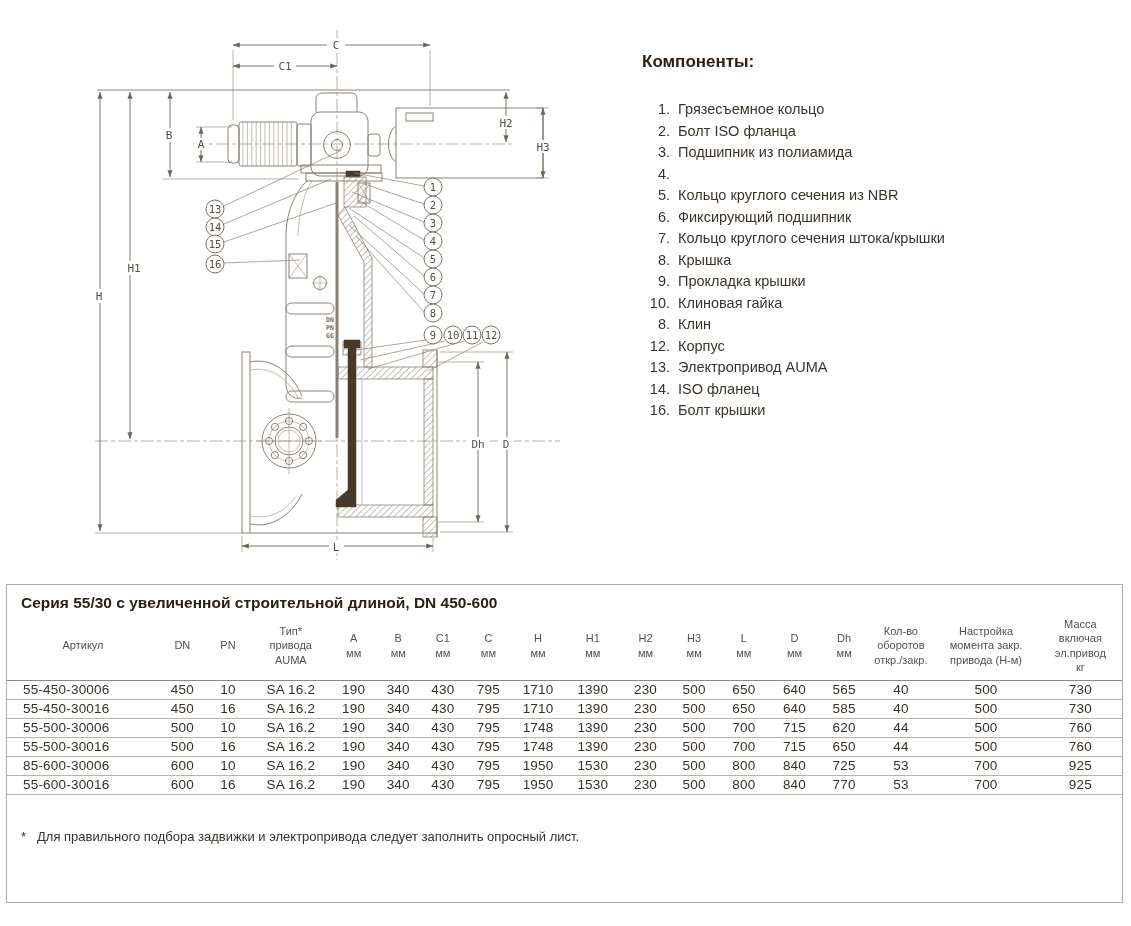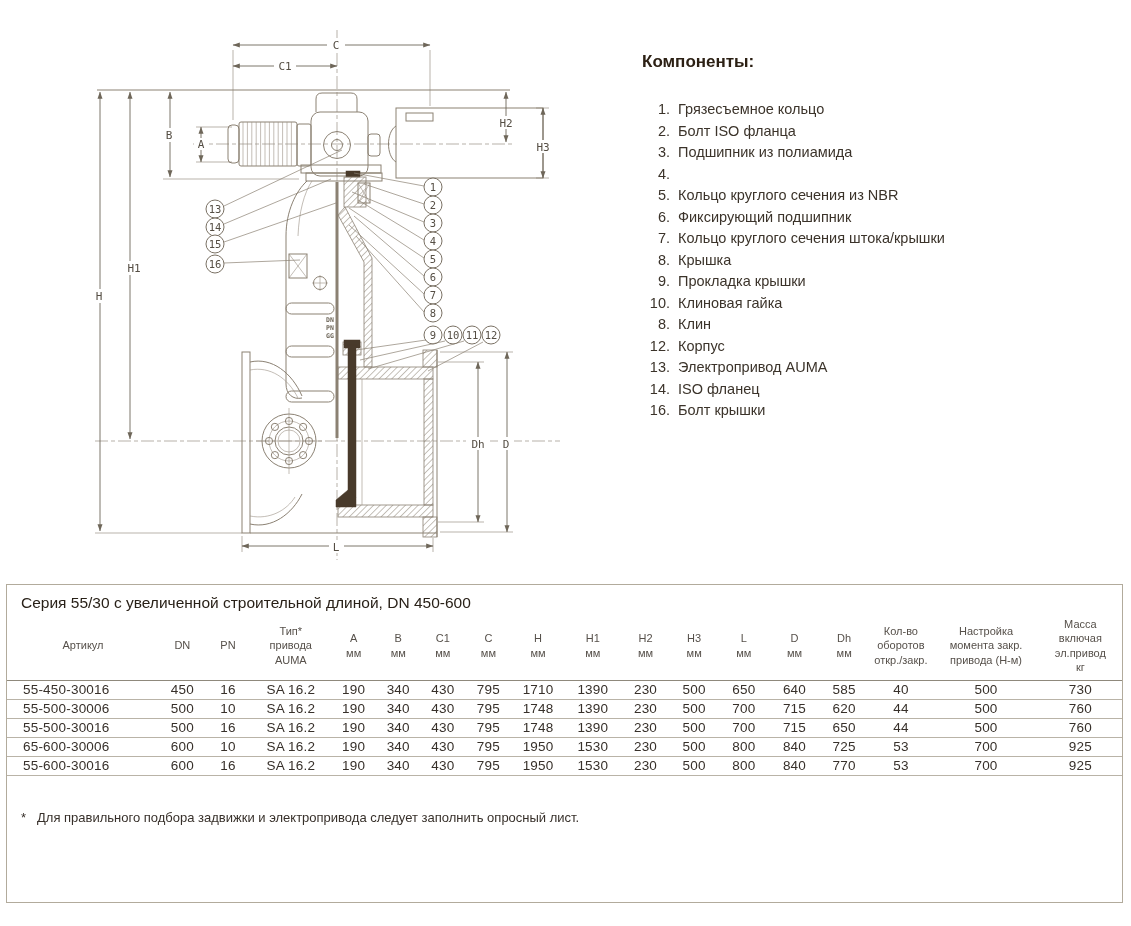--- a/index.html
+++ b/index.html
@@ -23,21 +23,21 @@
 
   
   .components{position:absolute;left:642px;top:52px;width:484px;}
   .components h2{font-size:17px;font-weight:bold;color:#2c2014;margin:0;}
   .comp-list{margin-top:27px;}
   .comp-row{display:flex;line-height:21.5px;font-size:14.5px;color:#3b332a;}
   .comp-num{width:28px;text-align:right;flex:none;margin-right:8px;}
 
   
   .spec-box{position:absolute;left:6px;top:584px;width:1117px;height:319px;border:1.5px solid #b2ab9c;background:#fff;box-sizing:border-box;}
-  .spec-title{font-size:15.5px;font-weight:normal;color:#292118;margin:9px 0 1px 14px;}
+  .spec-title{font-size:15.5px;font-weight:bold;color:#292118;margin:9px 0 1px 14px;}
   table.spec{border-collapse:collapse;width:100%;table-layout:fixed;}
   table.spec th{font-size:11px;font-weight:normal;color:#56504a;text-align:center;vertical-align:middle;white-space:pre-line;line-height:1.3;padding:4px 0 6px;}
   table.spec thead tr{border-bottom:1px solid #8f897c;}
   table.spec tbody tr{border-bottom:1px solid #b9b3a7;}
   table.spec td{font-size:13.5px;color:#37302a;text-align:center;padding:1px 0 2px;letter-spacing:.2px;}
   table.spec td:first-child{text-align:left;padding-left:16px;}
   .footnote{margin:32px 0 0 14px;font-size:13px;color:#37302a;display:flex;line-height:1.6;}
   .fn-star{flex:none;width:16px;}
 </style>
 </head>
@@ -428,20 +428,40 @@
 момента закр.
 привода (Н-м)</th>
           <th>Масса
 включая
 эл.привод
 кг</th>
         </tr>
     </thead>
     <tbody>
 
+        <tr>
+          <td>55-450-30006</td>
+          <td>450</td>
+          <td>10</td>
+          <td>SA 16.2</td>
+          <td>190</td>
+          <td>340</td>
+          <td>430</td>
+          <td>795</td>
+          <td>1710</td>
+          <td>1390</td>
+          <td>230</td>
+          <td>500</td>
+          <td>650</td>
+          <td>640</td>
+          <td>565</td>
+          <td>40</td>
+          <td>500</td>
+          <td>730</td>
+        </tr>
 
         <tr>
           <td>55-450-30016</td>
           <td>450</td>
           <td>16</td>
           <td>SA 16.2</td>
           <td>190</td>
           <td>340</td>
           <td>430</td>
           <td>795</td>
@@ -493,21 +513,21 @@
           <td>500</td>
           <td>700</td>
           <td>715</td>
           <td>650</td>
           <td>44</td>
           <td>500</td>
           <td>760</td>
         </tr>
 
         <tr>
-          <td>65-600-30006</td>
+          <td>85-600-30006</td>
           <td>600</td>
           <td>10</td>
           <td>SA 16.2</td>
           <td>190</td>
           <td>340</td>
           <td>430</td>
           <td>795</td>
           <td>1950</td>
           <td>1530</td>
           <td>230</td>

